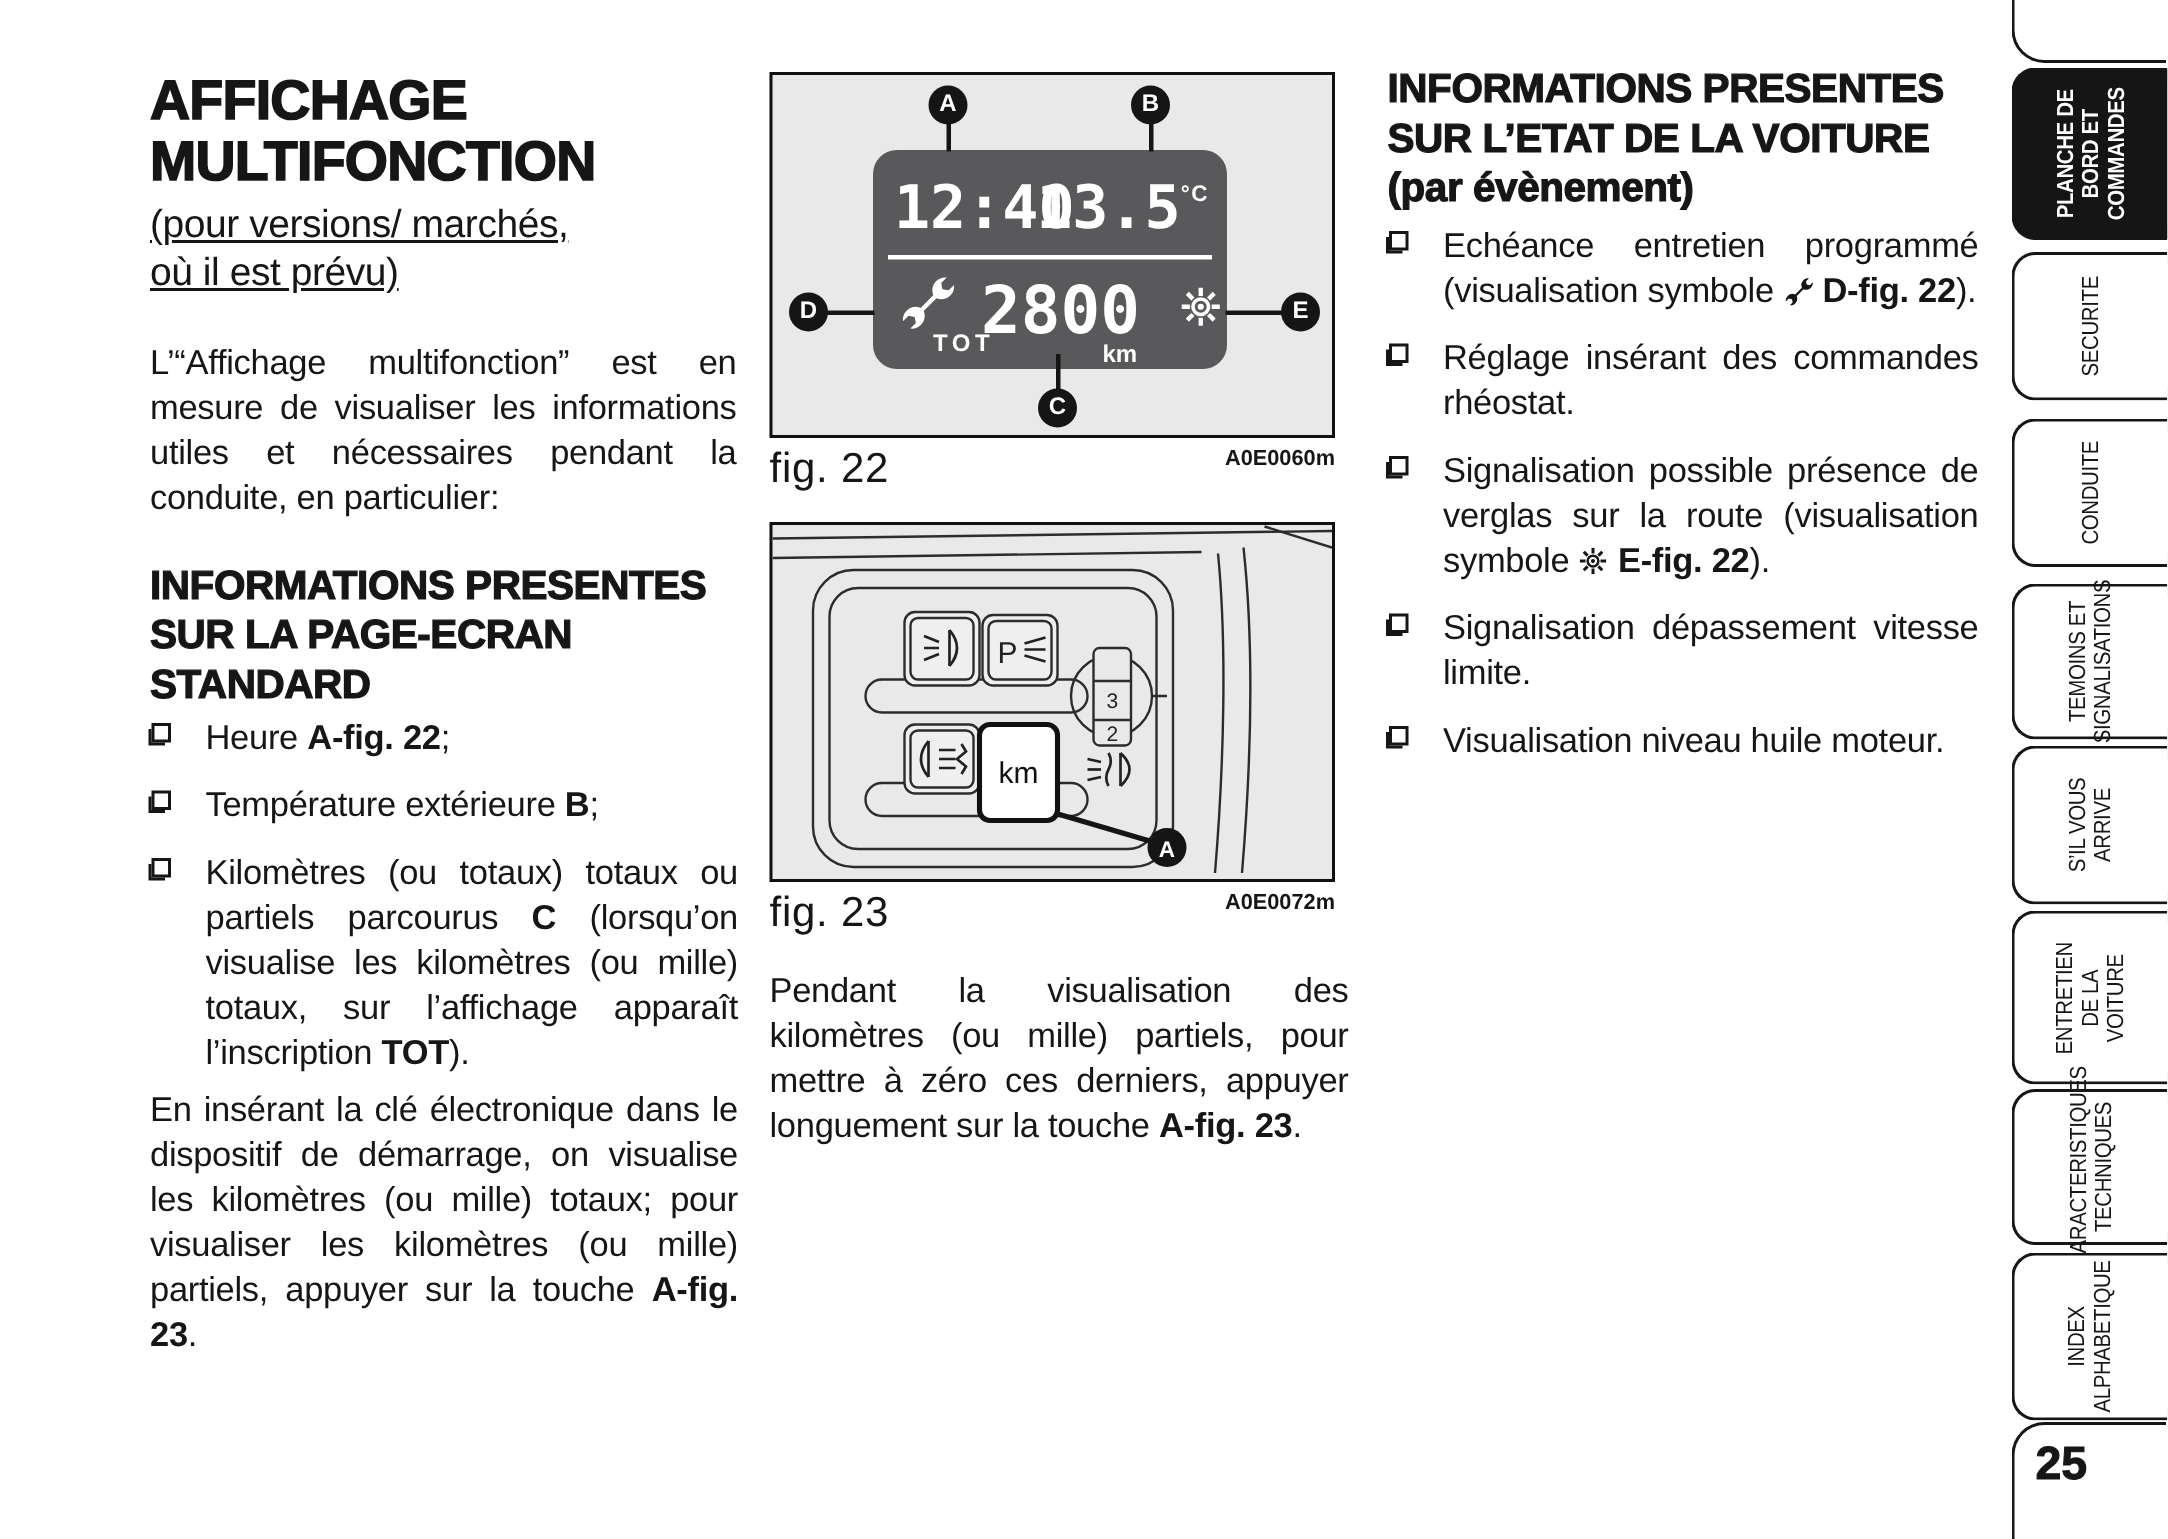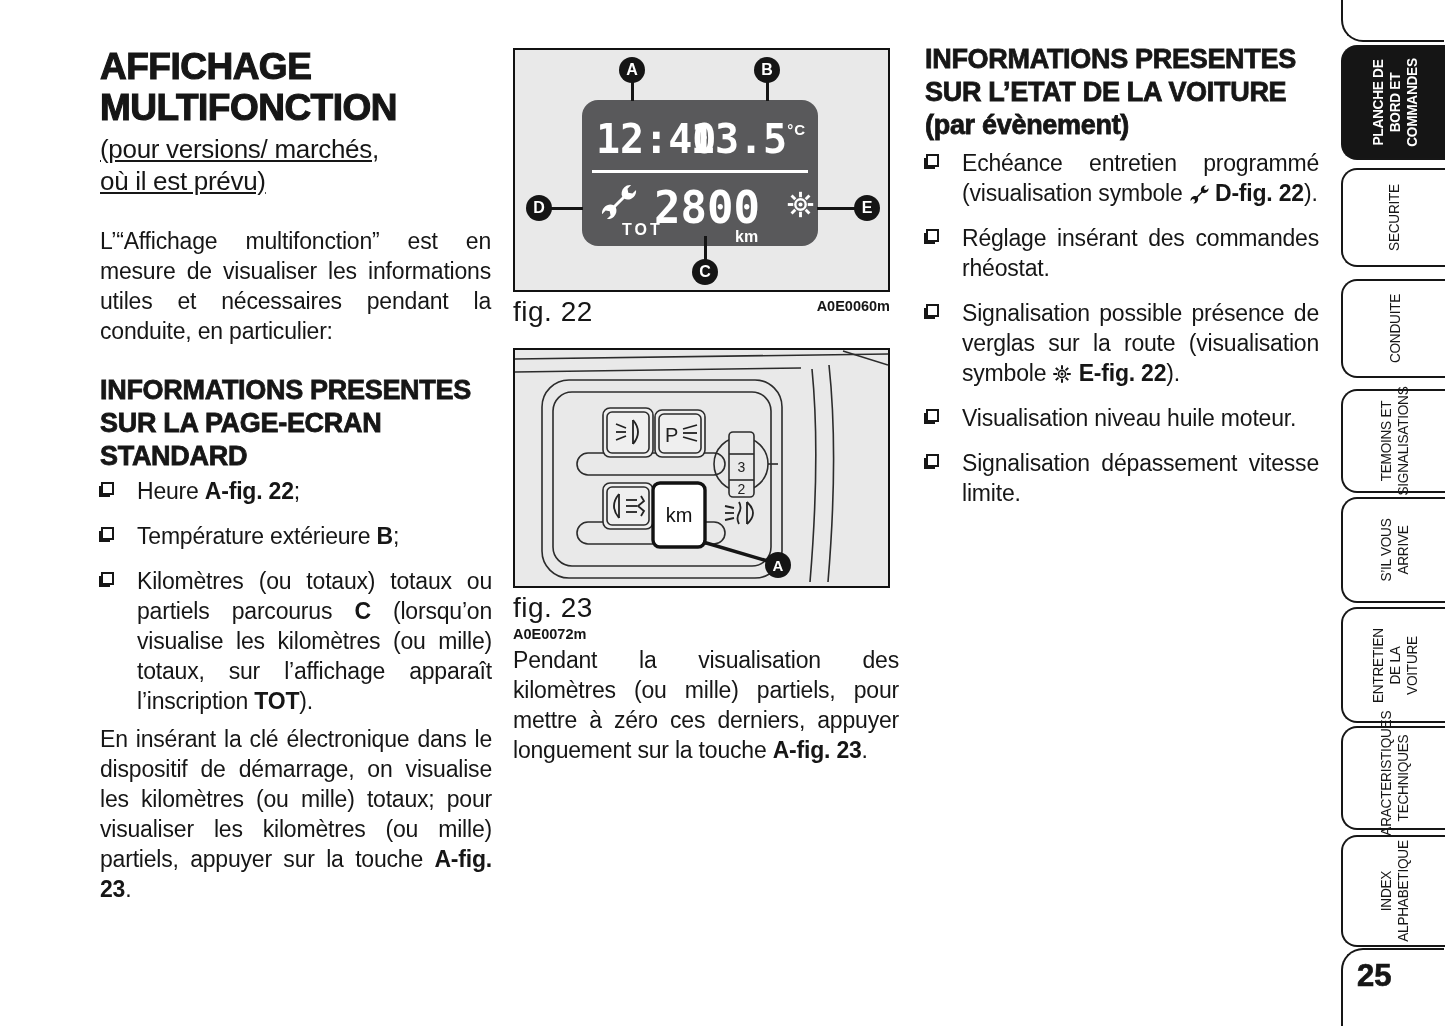--- a/index.html
+++ b/index.html
@@ -241,21 +241,21 @@
         <line x1="210" y1="170" x2="219" y2="168"></line>
     </g>
     <line x1="188" y1="192" x2="256" y2="212" stroke="#151515" stroke-width="3.4"></line>
     <circle cx="263" cy="215" r="13" fill="#151515"></circle>
     <text x="263" y="221" font-size="15" font-weight="700" text-anchor="middle" fill="#ffffff" font-family="Liberation Sans, sans-serif">A</text>
     <text x="164" y="172" font-size="20" text-anchor="middle" fill="#111" font-family="Liberation Sans, sans-serif">km</text>
     <text x="226.5" y="122" font-size="14" text-anchor="middle" fill="#222" font-family="Liberation Sans, sans-serif">3</text>
     <text x="226.5" y="144" font-size="14" text-anchor="middle" fill="#222" font-family="Liberation Sans, sans-serif">2</text>
   </svg>
 </div>
-<div class="abs caption-row" style="left:513px; top:592px; width:377px;flex-direction:column;">
+<div class="abs caption-row" style="left:513px; top:592px; width:377px;">
   <span class="figlabel">fig. 23</span>
   <span class="figcode">A0E0072m</span>
 </div>
 
 <div class="abs body-txt" style="left:513px; top:645px; width:386px;"><span>Pendant la visualisation des kilomètres (ou mille) partiels, pour mettre à zéro ces derniers, appuyer longuement sur la touche </span><span class="b">A-fig. 23</span><span>.</span></div>
 
 <div class="abs h2 pre" style="left:925px; top:43px; width:420px;">INFORMATIONS PRESENTES
 SUR L’ETAT DE LA VOITURE
 (par évènement)</div>
 
@@ -282,25 +282,25 @@
               <line x1="6" y1="12" x2="1.5" y2="12"></line>
               <line x1="7.7" y1="7.7" x2="4.6" y2="4.6"></line>
               <line x1="12" y1="6" x2="12" y2="1.5"></line>
               <line x1="16.3" y1="7.7" x2="19.4" y2="4.6"></line>
             </g>
             <circle cx="12" cy="12" r="1.7" fill="currentColor"></circle>
           </svg></span><span> </span><span class="b">E-fig. 22</span><span>).</span></span>
   </li>
   <li class="body-txt">
     <span class="sq"></span>
+    <span><span>Signalisation dépassement vitesse limite.</span></span>
+  </li>
+  <li class="body-txt">
+    <span class="sq"></span>
     <span><span>Visualisation niveau huile moteur.</span></span>
-  </li>
-  <li class="body-txt">
-    <span class="sq"></span>
-    <span><span>Signalisation dépassement vitesse limite.</span></span>
   </li>
 </ul>
 
 <div class="tabstrip">
   <div class="edge-top"></div>
   <div class="tab t1 active">
       <span>PLANCHE DE
 BORD ET
 COMMANDES</span>
     </div>

